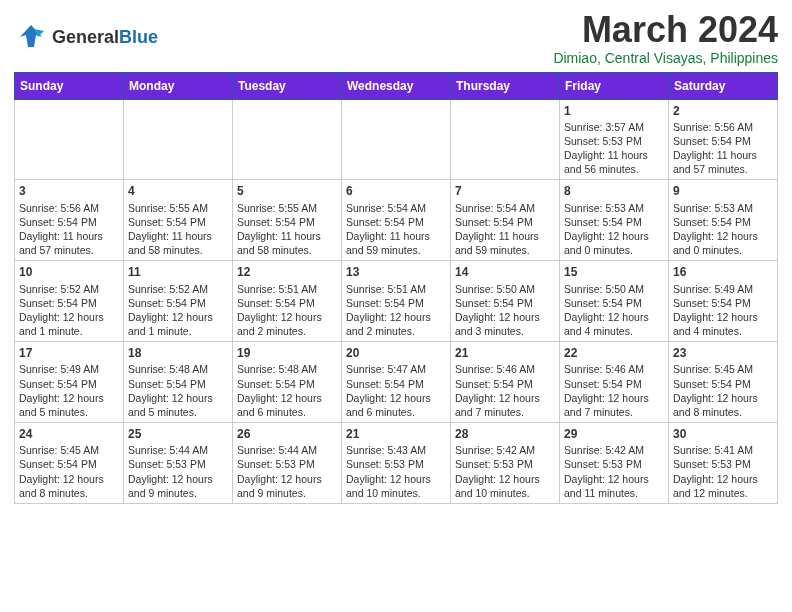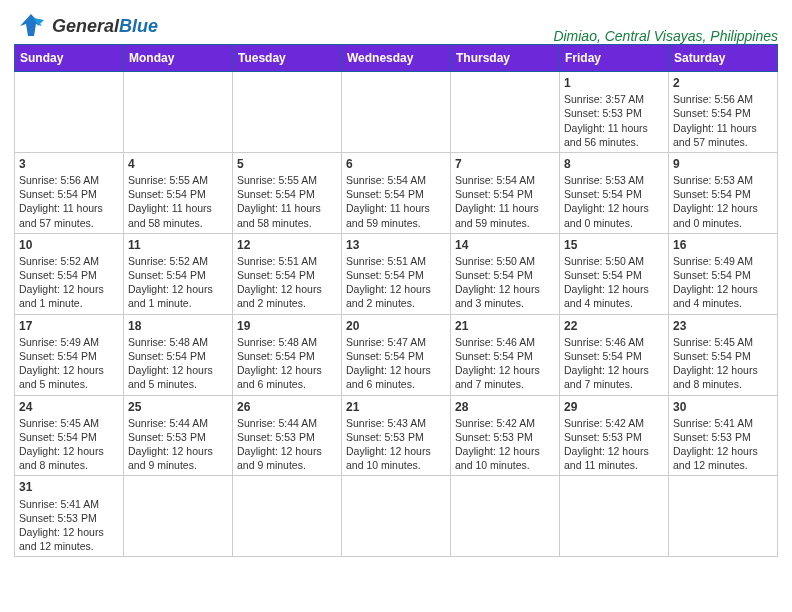--- a/index.html
+++ b/index.html
@@ -6,22 +6,22 @@
     body {
       font-family: Arial, sans-serif;
       background: #fff;
       width: 792px;
       min-height: 612px;
       padding: 10px 14px 14px 14px;
     }
     .header-section {
       display: flex;
       justify-content: space-between;
-      align-items: flex-end;
-      font-style: italic;
+      align-items: center;
+      margin-bottom: 6px;
     }
     .logo-area {
       display: flex;
       flex-direction: column;
       align-items: flex-start;
     }
     .logo-text {
       font-size: 18px;
       font-weight: bold;
       color: #333;
@@ -96,20 +96,21 @@
 
         <polygon points="17,4 28,16 22,14 20,26 14,26 12,14 6,16" fill="#2176c7"></polygon>
         <polygon points="20,8 30,10 24,16" fill="#1a9ad7"></polygon>
       </svg>
       <span class="logo-text">
         <span style="color:#333;">General</span><span class="blue">Blue</span>
       </span>
     </div>
   </div>
   <div class="title-area">
+    <div class="month-year">March 2024</div>
     <div class="location">Dimiao, Central Visayas, Philippines</div>
   </div>
 </div>
 
 <table class="calendar-table">
   <thead>
     <tr id="weekday-header">
         <th>Sunday</th>
         <th>Monday</th>
         <th>Tuesday</th>
@@ -308,28 +309,14 @@
 Sunset: 5:53 PM
 Daylight: 12 hours and 11 minutes.</div>
         </td>
         <td>
           <div class="day-number">30</div>
           <div class="day-info" style="white-space: pre-line;">Sunrise: 5:41 AM
 Sunset: 5:53 PM
 Daylight: 12 hours and 12 minutes.</div>
         </td>
       </tr>
-      <tr>
-        <td>
-          <div class="day-number">31</div>
-          <div class="day-info" style="white-space: pre-line;">Sunrise: 5:41 AM
-Sunset: 5:53 PM
-Daylight: 12 hours and 12 minutes.</div>
-        </td>
-        <td class="empty-cell"></td>
-        <td class="empty-cell"></td>
-        <td class="empty-cell"></td>
-        <td class="empty-cell"></td>
-        <td class="empty-cell"></td>
-        <td class="empty-cell"></td>
-      </tr>
     </tbody>
 </table>
 
 </body></html>

